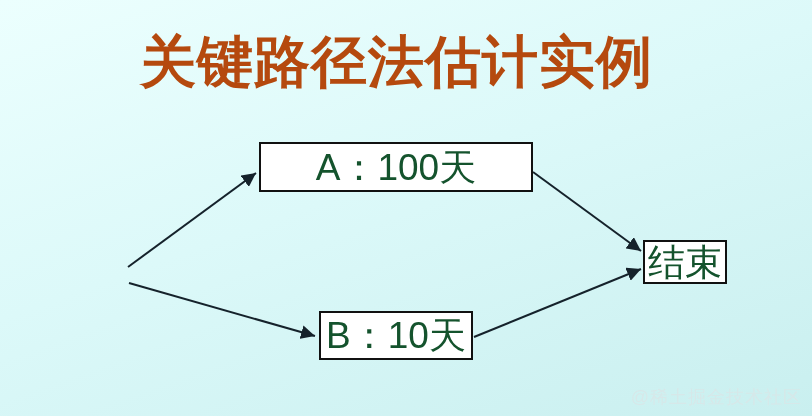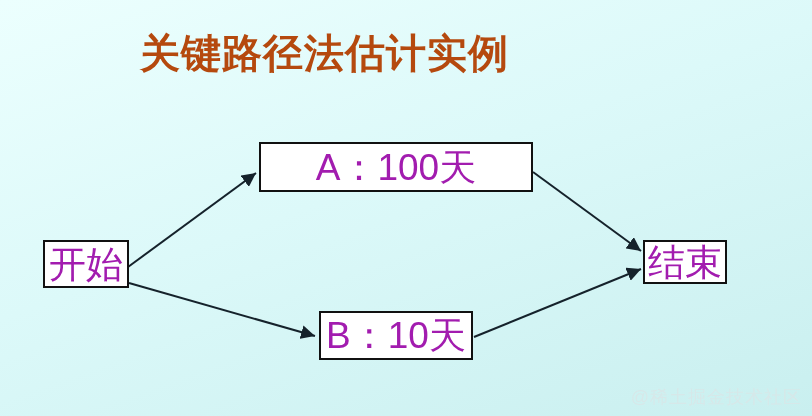--- a/index.html
+++ b/index.html
@@ -20,21 +20,21 @@
   .stage{
     position:relative;
     width:812px;height:416px;
     overflow:hidden;
     background:linear-gradient(160deg,var(--bg-top) 0%,var(--bg-mid) 45%,var(--bg-bottom) 100%);
   }
   .title{
     position:absolute;
     left:140px;top:30px;
     margin:0;
-    font-size:40px;
+    font-size:56px;
     line-height:1.15;
     font-weight:bold;
     letter-spacing:1px;
     color:var(--title-color);
   }
   .edges{
     position:absolute;
     left:0;top:0;
     width:812px;height:416px;
   }
@@ -47,21 +47,21 @@
     box-sizing:border-box;
     background:var(--box-bg);
     border:2px solid var(--box-border);
     display:flex;
     align-items:center;
     justify-content:center;
   }
   .node-label{
     font-size:37px;
     line-height:1;
-    color:#a21caf;
+    color:#14532d;
     white-space:nowrap;
   }
   .watermark{
     position:absolute;
     right:10px;
     bottom:7px;
     font-size:18px;
     letter-spacing:1px;
     color:var(--watermark);
     opacity:.95;
@@ -81,23 +81,20 @@
       </marker>
     </defs>
     <g id="edge-lines">
         <line x1="128" y1="267" x2="256" y2="173" marker-end="url(#ah)"></line>
         <line x1="129" y1="283" x2="315" y2="336" marker-end="url(#ah)"></line>
         <line x1="533" y1="172" x2="641" y2="251" marker-end="url(#ah)"></line>
         <line x1="474" y1="337" x2="641" y2="269" marker-end="url(#ah)"></line>
       </g>
   </svg>
 
-  <div class="node" style="left: 43px; top: 240px; width: 86px; height: 48px;">
-    <span class="node-label">开始</span>
-  </div>
   <div class="node" style="left: 259px; top: 142px; width: 274px; height: 50px;">
     <span class="node-label">A：100天</span>
   </div>
   <div class="node" style="left: 319px; top: 311px; width: 154px; height: 49px;">
     <span class="node-label">B：10天</span>
   </div>
   <div class="node" style="left: 643px; top: 240px; width: 84px; height: 44px;">
     <span class="node-label">结束</span>
   </div>
 

